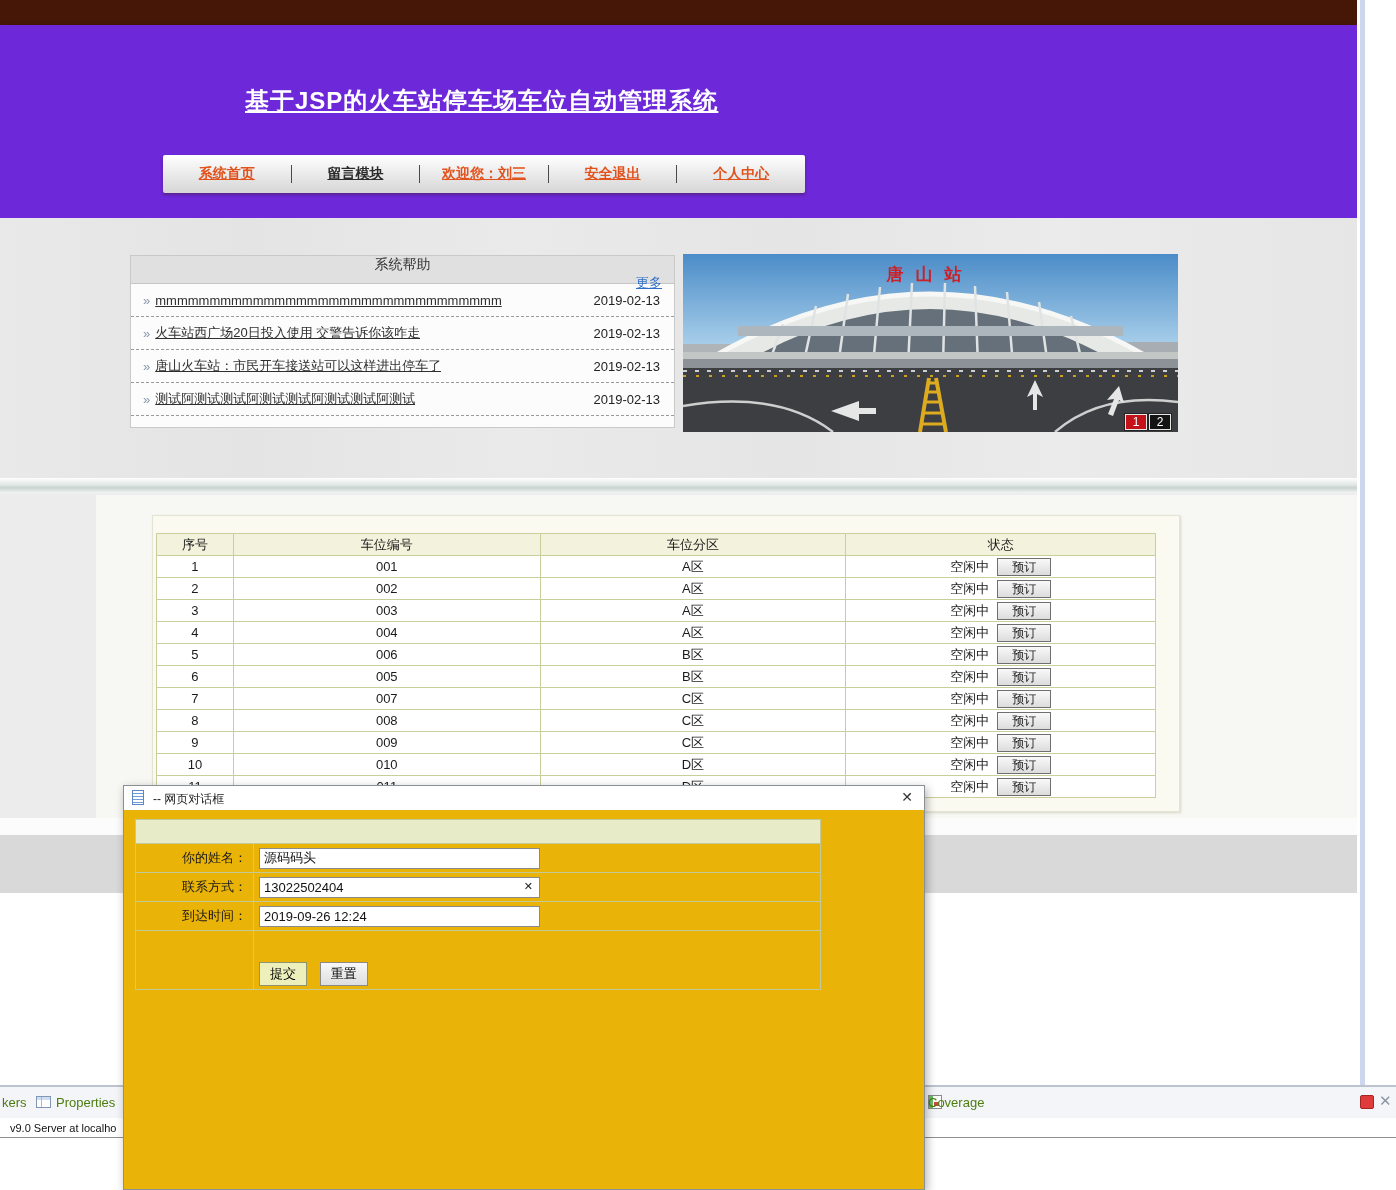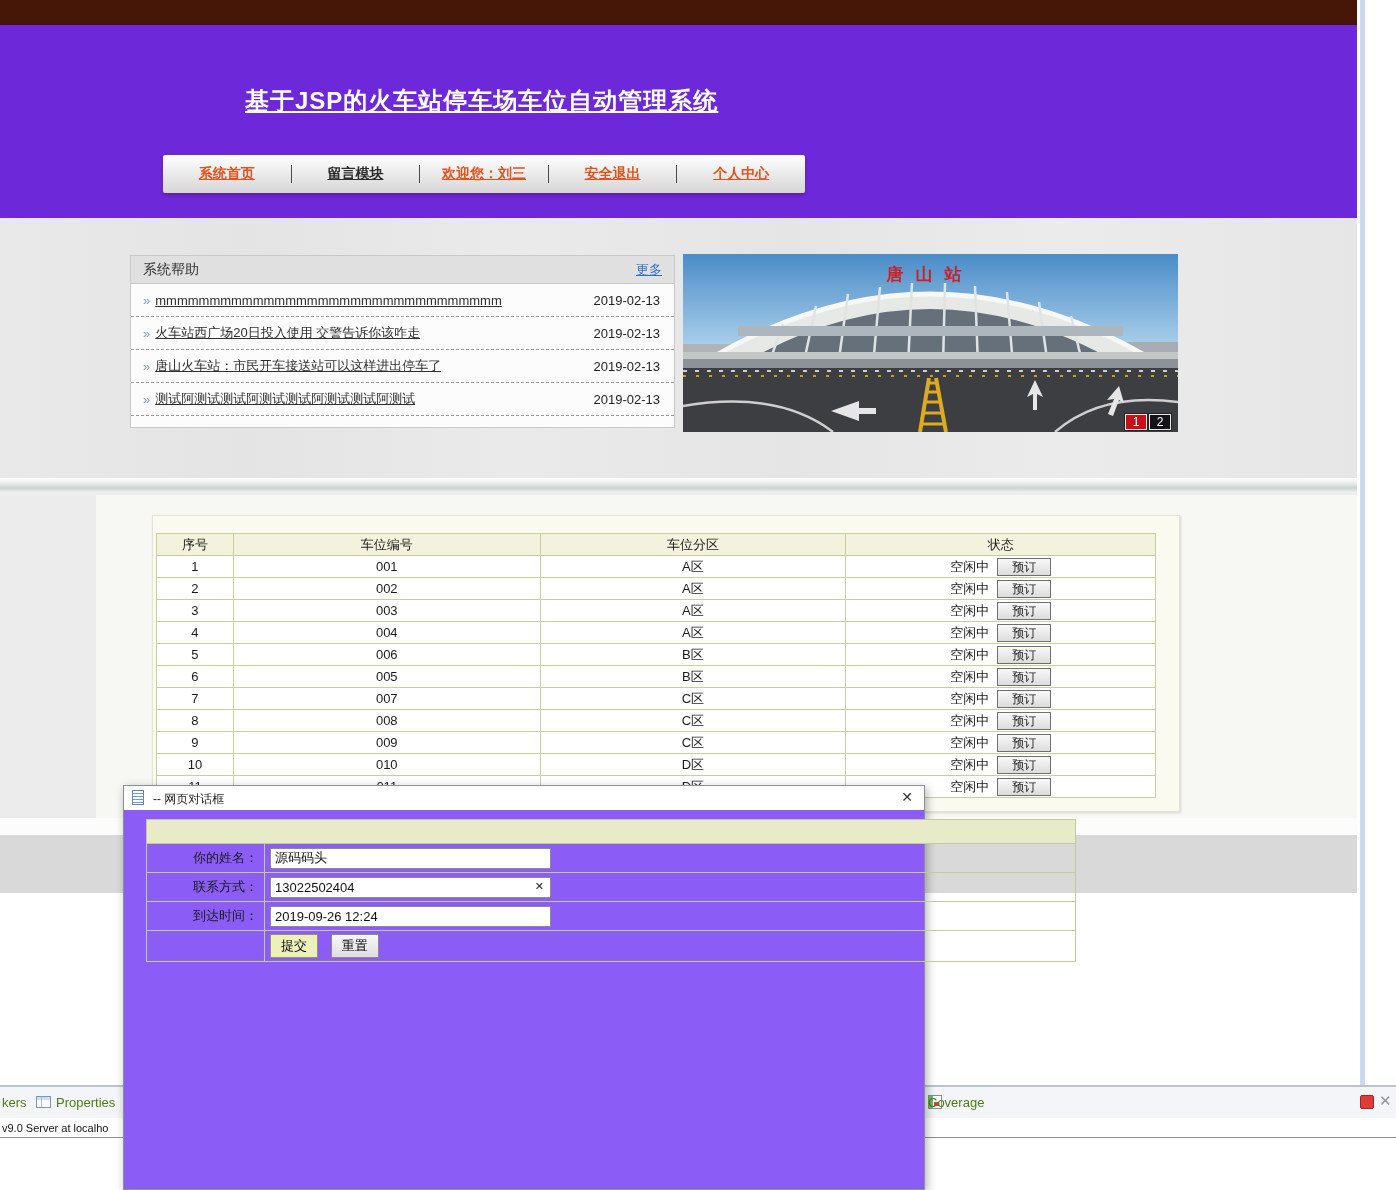--- a/index.html
+++ b/index.html
@@ -13,21 +13,21 @@
   .site-title { position:absolute; left:245px; top:60px; font-size:24px; font-weight:bold; color:#fff; letter-spacing:1px; text-decoration:underline; }
   .nav { position:absolute; left:163px; top:130px; width:642px; height:38px; background:linear-gradient(#ffffff,#e2e2e2 70%,#d6d6d6); border-radius:2px; display:flex; align-items:stretch; box-shadow:0 2px 3px rgba(60,20,5,.35); }
   .nav-item { flex:1; display:flex; align-items:center; justify-content:center; font-size:14px; font-weight:bold; color:#e2521c; text-decoration:underline; cursor:pointer; }
   .nav-item.dark { color:#2b2b2b; }
   .nav-sep { width:1px; background:#4a4a4a; margin:10px 0; }
 
   
   .band1 { position:absolute; left:0; top:218px; width:1357px; height:260px;
            background:linear-gradient(90deg,#e9e9e9 0%,#e4e4e4 18%,#eaeaea 38%,#e5e5e5 58%,#ebebeb 78%,#e6e6e6 100%); }
   .help-box { position:absolute; left:130px; top:37px; width:545px; height:173px; background:#fcfcfc; border:1px solid #c9c9c9; }
-  .help-head { height:28px; background:#e0e0e0; border-bottom:1px solid #c6c6c6; display:flex; align-items:center; padding:0 12px; }
+  .help-head { height:28px; background:#e0e0e0; border-bottom:1px solid #c6c6c6; display:flex; align-items:center; padding:0 12px;flex-direction:column; }
   .help-title { font-size:14px; color:#333; }
   .help-more { margin-left:auto; font-size:13px; color:#2e6ec8; text-decoration:underline; cursor:pointer; }
   .help-item { height:33px; display:flex; align-items:center; padding:0 14px 0 12px; border-bottom:1px dashed #9a9a9a; }
   .help-bullet { color:#8696ac; font-size:13px; margin-right:5px; }
   .help-link { font-size:13px; color:#2f2f2f; text-decoration:underline; cursor:pointer; white-space:nowrap; overflow:hidden; }
   .help-date { margin-left:auto; font-size:13px; color:#222; }
 
   .photo { position:absolute; left:683px; top:36px; width:495px; height:178px; background:#3d3e41; overflow:hidden; }
   .photo svg { display:block; }
   .pager { position:absolute; right:6px; bottom:1px; display:flex; background:#242424; padding:1px; gap:2px; }
@@ -61,40 +61,40 @@
   .ide-tab-label { position:absolute; top:8px; font-size:13px; color:#4d7c0f; cursor:pointer; }
   .tab-markers { left:2px; }
   .tab-properties { left:56px; }
   .tab-coverage { left:928px; }
   .prop-icon { position:absolute; left:36px; top:9px; width:15px; height:12px; border:1px solid #7f97b5; background:linear-gradient(#cfdef0 0 3px,#fff 3px); }
   .prop-icon::after { content:""; position:absolute; left:4px; top:0; width:1px; height:10px; background:#a8bcd4; }
   .cov-icon { position:absolute; left:928px; top:8px; width:14px; height:14px; border:1px solid #8a8a8a; background:linear-gradient(90deg,#6abf69 0 4px,#fff 4px); }
   .cov-icon::after { content:""; position:absolute; right:2px; bottom:2px; width:5px; height:4px; background:#d34545; }
   .stop-btn { position:absolute; left:1360px; top:8px; width:14px; height:14px; background:#e03b3b; border:1px solid #a82525; border-radius:2px; cursor:pointer; }
   .ide-close { position:absolute; left:1379px; top:5px; font-size:15px; font-weight:bold; color:#8d95a3; cursor:pointer; }
-  .server-line { position:absolute; left:2px; top:35px; font-size:11px; color:#111; white-space:nowrap; }
+  .server-line { position:absolute; left:10px; top:35px; font-size:11px; color:#111; white-space:nowrap; }
   .ide-hr { position:absolute; left:0; top:50px; width:1396px; height:1px; background:#8f8f8f; }
   .console { position:absolute; left:2px; top:55px; font-family:"Liberation Mono","DejaVu Sans Mono",monospace; font-size:20px; color:#000; line-height:24px; white-space:pre; }
 
   
-  .dialog { position:absolute; left:123px; top:785px; width:802px; height:405px; background:#8b5cf6; border:1px solid #8b9097; box-shadow:2px 3px 9px rgba(0,0,0,.3); z-index:50; }
+  .dialog { position:absolute; left:123px; top:785px; width:802px; height:405px; background:#eab308; border:1px solid #8b9097; box-shadow:2px 3px 9px rgba(0,0,0,.3); z-index:50; }
   .dlg-titlebar { position:relative; height:24px; background:#fff; }
   .doc-icon { position:absolute; left:8px; top:4px; width:12px; height:15px; background:repeating-linear-gradient(#fff 0 2px,#6f9bd6 2px 3px); border:1px solid #5b87c9; }
   .dlg-title { position:absolute; left:29px; top:5px; font-size:12px; color:#222; }
   .dlg-close { position:absolute; right:11px; top:3px; font-size:14px; color:#333; cursor:pointer; }
-  table.dlg-form { position:absolute; left:22px; top:33px; width:930px; border-collapse:collapse; }
+  table.dlg-form { position:absolute; left:11px; top:33px; width:686px; border-collapse:collapse; }
   table.dlg-form td { border:1px solid #c2cb98; font-size:13px; color:#1a1a1a; }
   .dlg-band td { height:24px; background:#e7ebc8; }
   .dlg-label { width:118px; text-align:right; padding-right:6px; height:29px; }
   .dlg-value { padding:3px 0 3px 5px;margin-left:32px; }
   .dlg-input { width:281px; height:21px; border:1px solid #8a8a8a; font-size:13px; font-family:inherit; padding:1px 4px; color:#111; }
   .input-wrap { position:relative; display:inline-block; }
   .clear-x { position:absolute; right:7px; top:4px; font-size:11px; font-weight:bold; color:#222; cursor:pointer; line-height:1; }
   .dlg-buttons { height:28px; padding:3px 0 3px 5px; }
-  .btn-submit { font-size:13px; font-family:inherit; background:#eef0bc; border:1px solid #8f9470; padding:2px 10px; margin-right:9px; cursor:pointer; }
+  .btn-submit { font-size:13px; font-family:inherit; background:#eef0bc; border:1px solid #8f9470; padding:2px 10px; margin-right:9px; cursor:pointer;margin-top:28px; }
   .btn-reset { font-size:13px; font-family:inherit; background:linear-gradient(#f8f8f8,#dedede); border:1px solid #8a8a8a; padding:2px 10px; cursor:pointer; }
 </style>
 </head>
 <body>
 
 <div class="screen">
 
   <div class="browser">
     <div class="top-strip"></div>
 

